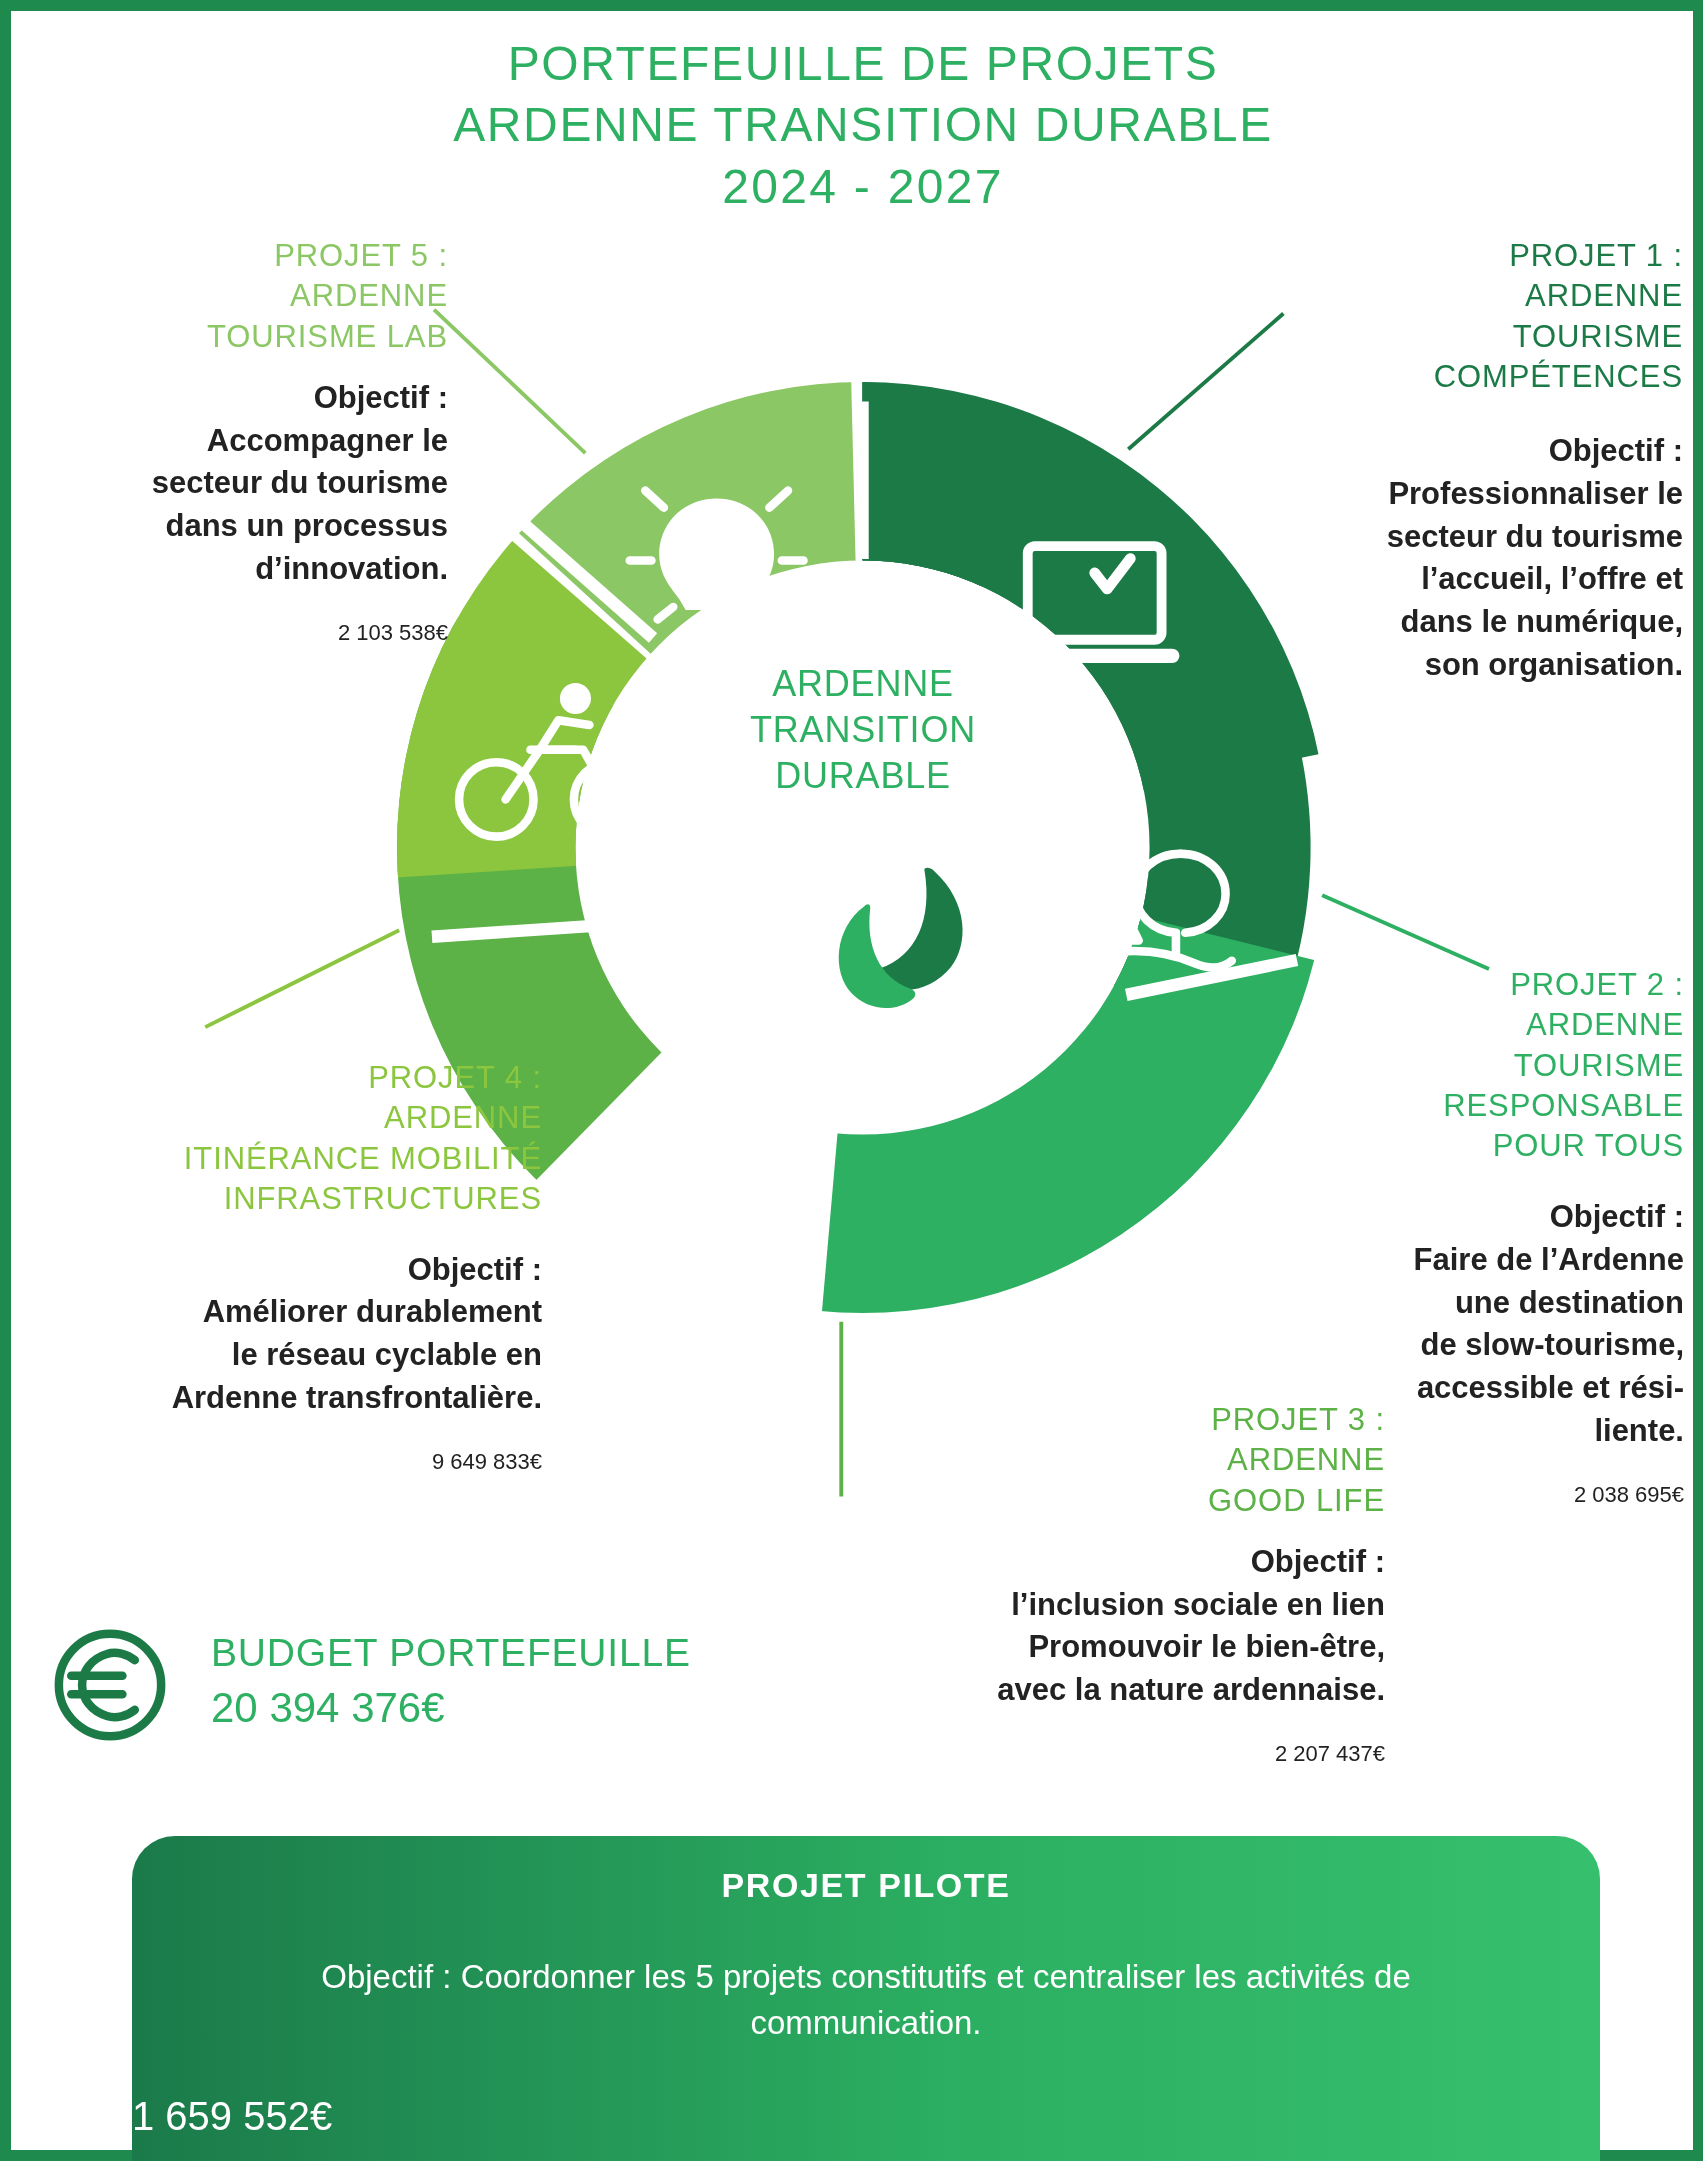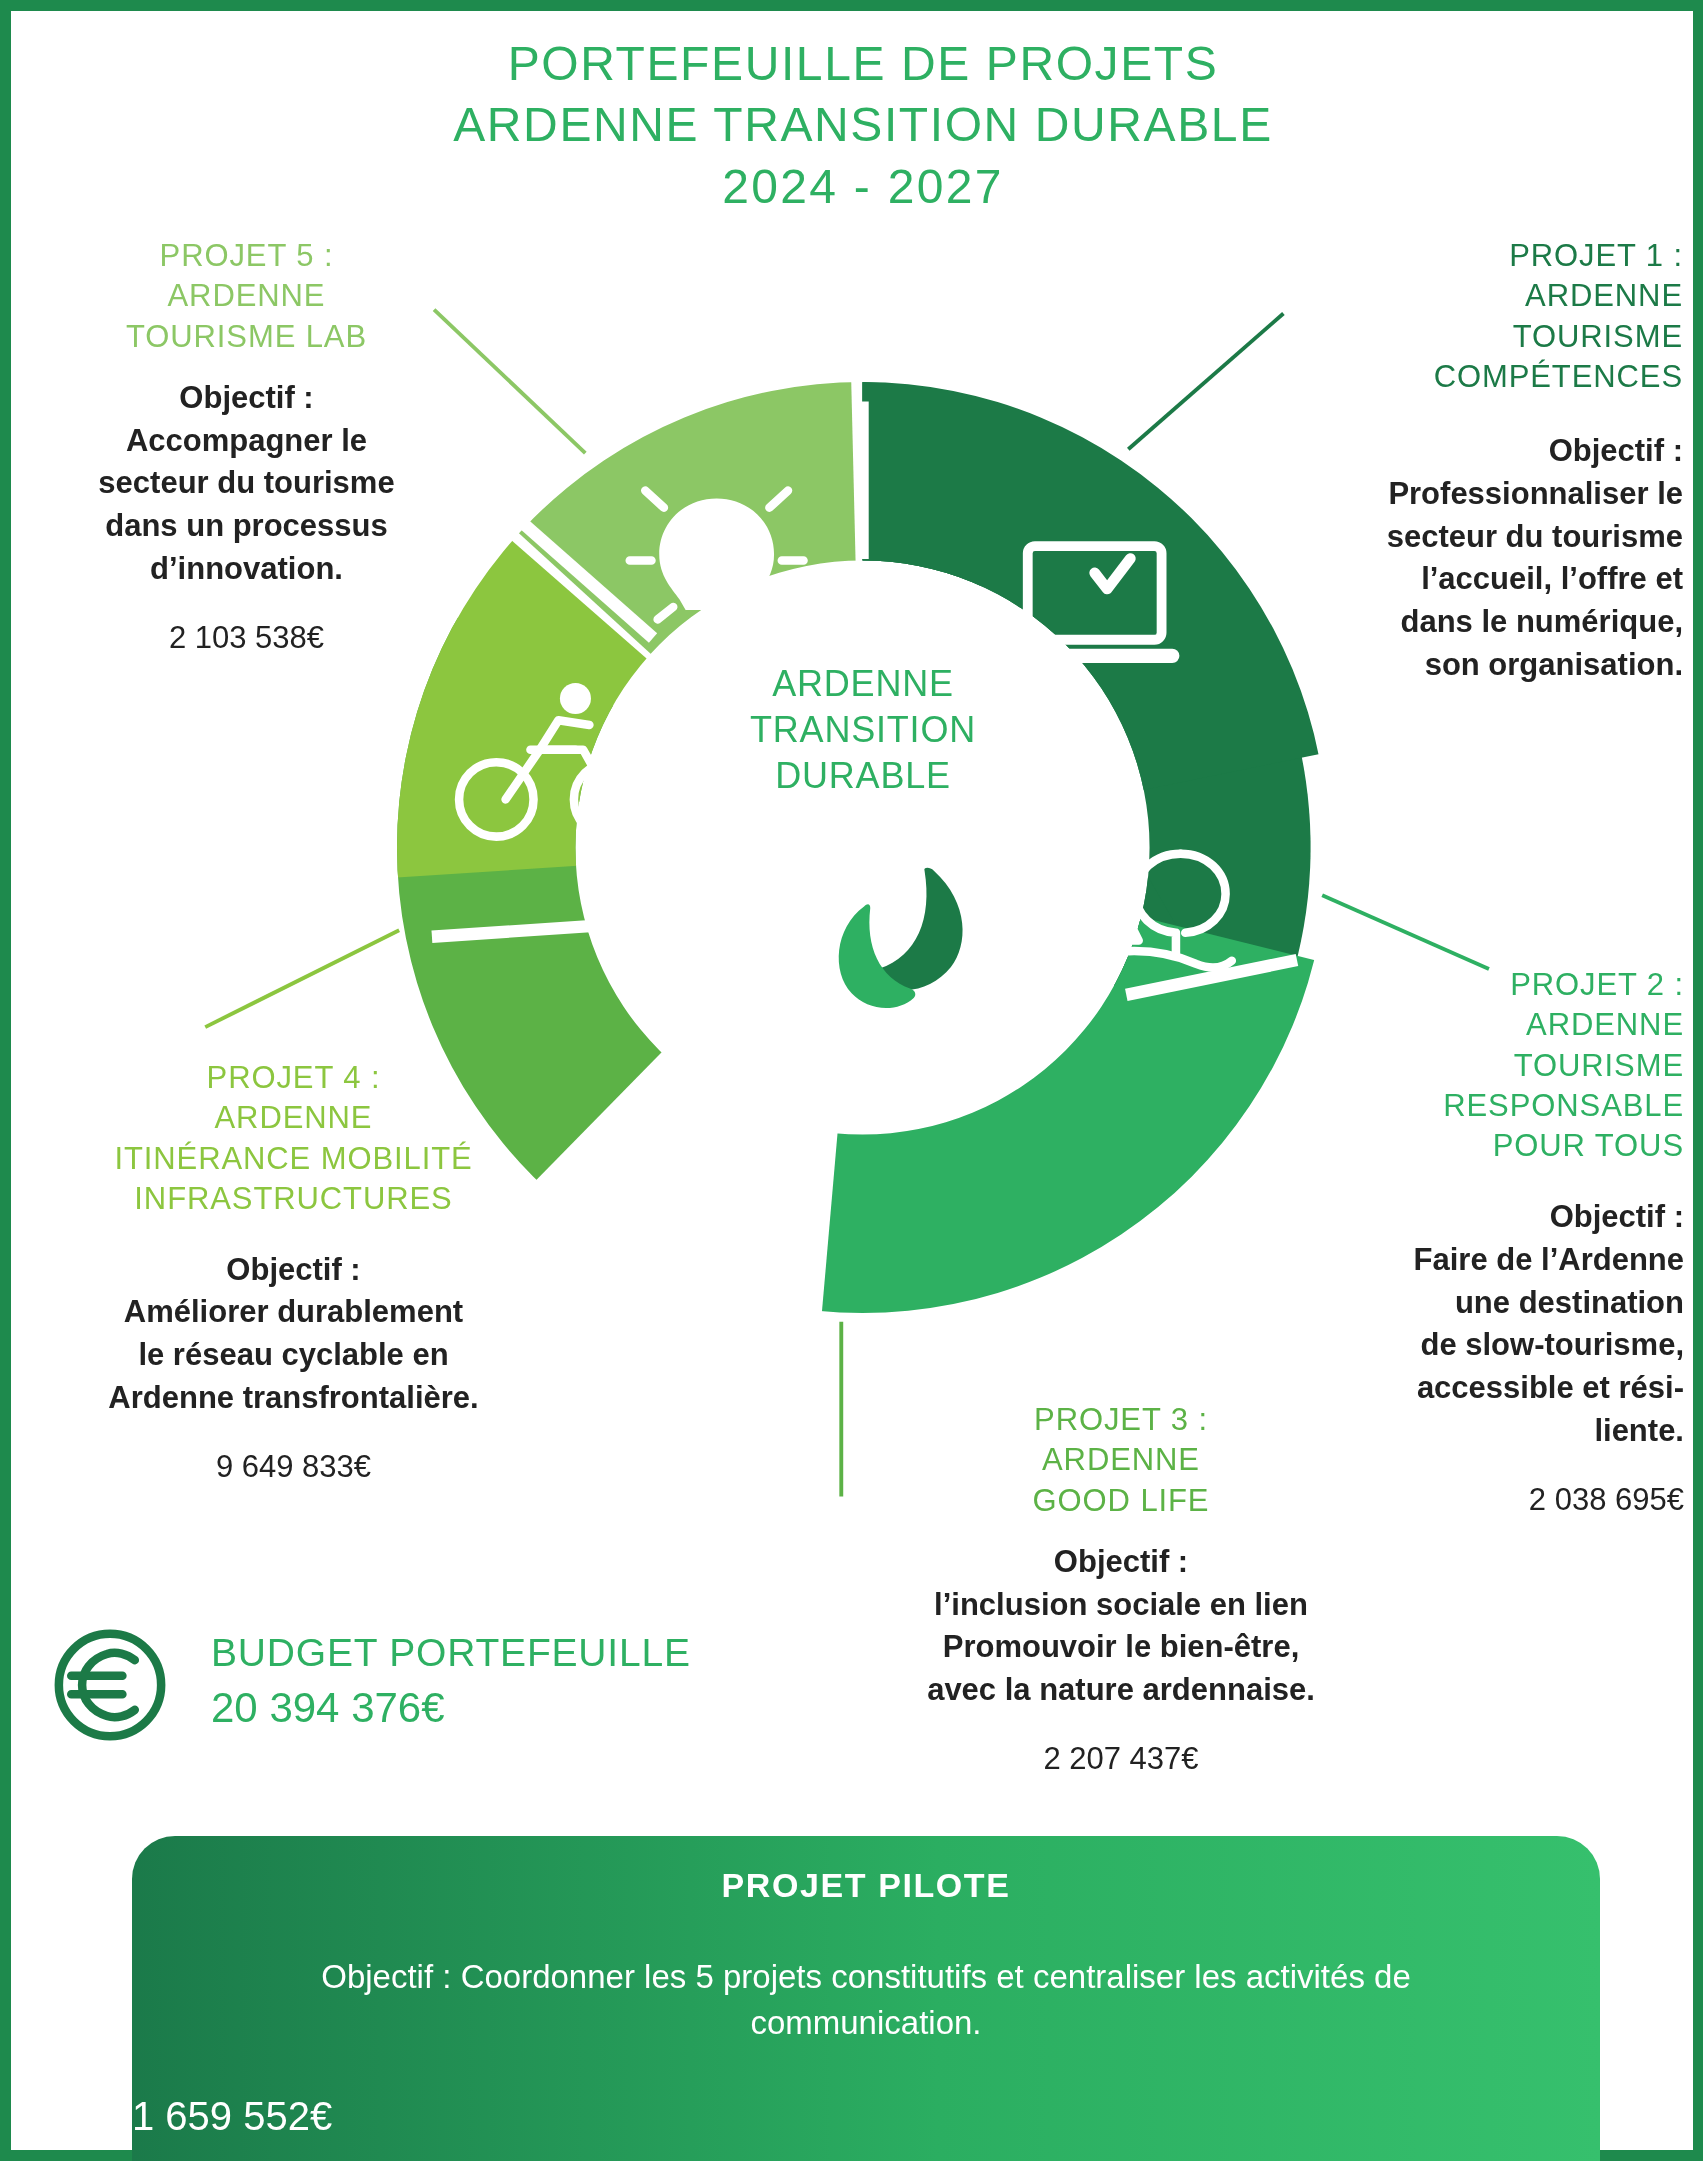--- a/index.html
+++ b/index.html
@@ -77,26 +77,26 @@
     letter-spacing: 0.9px;
     margin-bottom: 20px;
   }
   .blk-body {
     font-size: 31px;
     line-height: 1.38;
     color: #222222;
     font-weight: bold;
   }
   .blk-amount {
-    font-size: 31px;
+    font-size: 22px;
     color: #222222;
     margin-top: 29.5px;
   }
   .right { text-align: right; }
-  .left  { text-align: center; }
+  .left  { text-align: right; }
 
   
   .c-p1 { color: #1c7a47; }
   .c-p2 { color: #2eb062; }
   .c-p3 { color: #5cb246; }
   .c-p4 { color: #8cc63f; }
   .c-p5 { color: #8cc765; }
 
   
   .budget {

